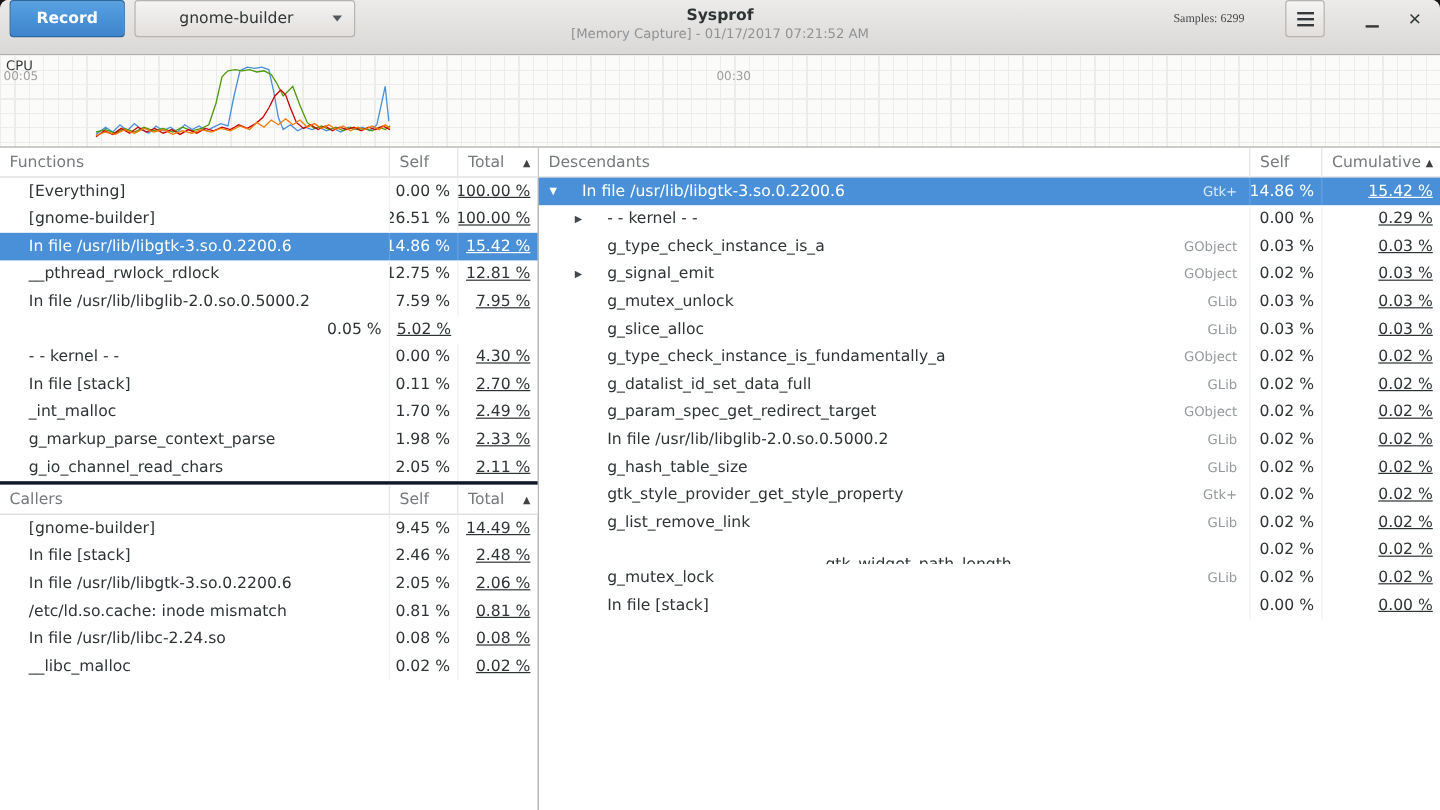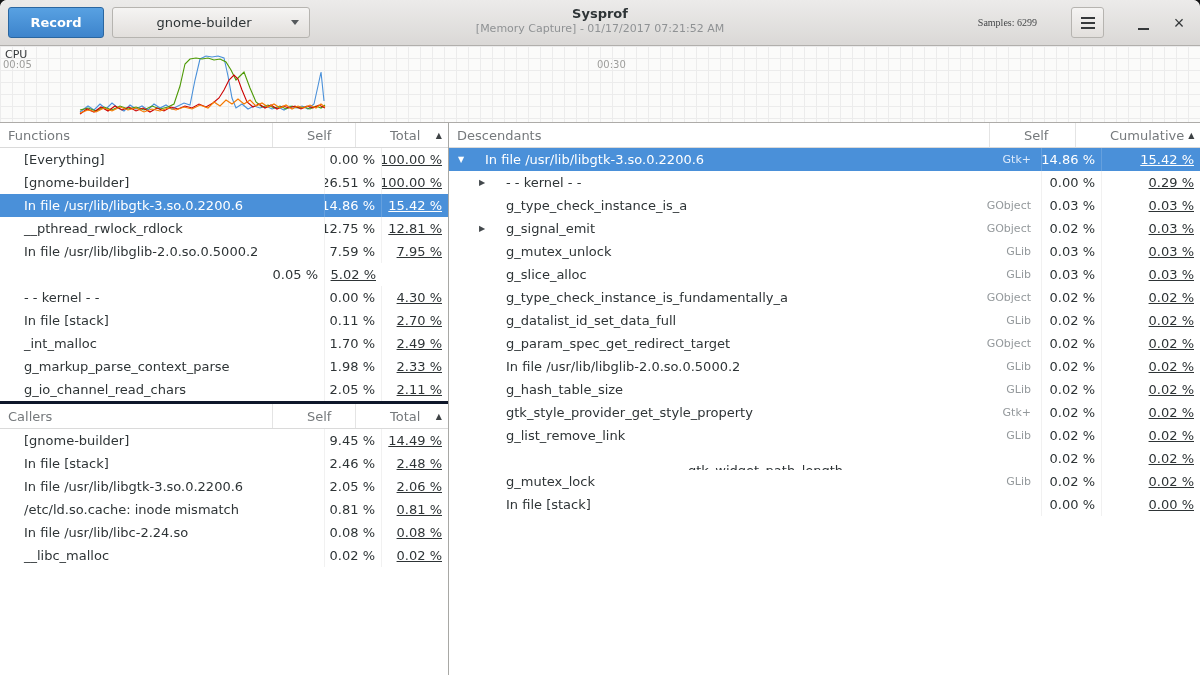--- a/index.html
+++ b/index.html
@@ -1,23 +1,23 @@
 <!DOCTYPE html>
 <html style="--sel: #4a90d9; --accent: #3d84cc;"><head>
 <meta charset="utf-8">
 <style>
   html,body{margin:0;padding:0;background:#151515;}
   body{width:1200px;height:675px;overflow:hidden;font-family:"DejaVu Sans","Liberation Sans",sans-serif;-webkit-font-smoothing:antialiased;}
   .window{width:1200px;height:675px;display:flex;flex-direction:column;background:#fff;border-radius:7px 7px 0 0;overflow:hidden;}
 
   
-  .headerbar{height:45px;flex:0 0 45px;border-bottom:1px solid #b1afac;background:linear-gradient(#ecebea,#dad8d6);display:flex;align-items:center;padding:0 8px;position:relative;border-radius:7px 7px 0 0;}
+  .headerbar{height:45px;flex:0 0 45px;border-bottom:1px solid #b1afac;background:linear-gradient(#ecebea,#dad8d6);display:flex;align-items:flex-start;padding:0 8px;position:relative;border-radius:7px 7px 0 0;}
   .btn{height:31px;border:1px solid #b6b4b0;border-radius:3px;background:linear-gradient(#f5f4f3,#e2dfdc);font-size:13px;color:#2e3436;box-sizing:border-box;cursor:default;font-family:inherit;}
   .record{width:96px;background:linear-gradient(#58a1e2,var(--accent));border-color:#2a66a0;color:#fff;font-weight:700;margin-right:8px;}
-  .combo{width:198px;display:flex;align-items:center;padding:0 10px;position:relative;}
+  .combo{width:184px;display:flex;align-items:center;padding:0 10px;position:relative;}
   .combo-label{flex:1;text-align:center;font-size:13px;color:#2e3436;}
   .combo-arrow{width:0;height:0;border-left:4px solid transparent;border-right:4px solid transparent;border-top:5px solid #55595c;margin-left:6px;}
   .titles{position:absolute;left:50%;transform:translateX(-50%);text-align:center;top:6px;line-height:1.25;}
   .title{font-size:13px;font-weight:700;color:#2e3436;}
   .subtitle{font-size:11px;color:#8f9294;}
   .right-cluster{margin-left:auto;display:flex;align-items:center;}
   .samples{font-size:10px;color:#454749;margin-right:34px;font-family:Liberation Serif, serif;}
   .icon-btn{width:33px;height:31px;display:flex;align-items:center;justify-content:center;margin-right:16px;}
   .hamburger{width:14px;height:2px;background:#36393b;position:relative;display:block;}
   .hamburger::before,.hamburger::after{content:'';position:absolute;left:0;width:14px;height:2px;background:#36393b;}
@@ -36,21 +36,21 @@
   .tick{position:absolute;font-size:10px;color:#9d9d9b;}
   .tick-0{left:3px;top:13px;}
   .tick-30{left:597px;top:13px;}
 
   
   .panes{flex:1;display:flex;min-height:0;background:#fff;}
   .left-pane{width:449px;flex:0 0 449px;border-right:1px solid #a8a8a5;display:flex;flex-direction:column;box-sizing:border-box;}
   .right-pane{flex:1;display:flex;flex-direction:column;min-width:0;}
   .table{flex:0 0 auto;}
   .callers{border-top:3px solid #0f172a;}
-  .thead{display:grid;height:24px;border-bottom:1px solid #dadada;background:#fff;gap:26px;}
+  .thead{display:grid;height:24px;border-bottom:1px solid #dadada;background:#fff;}
   .grid-left{grid-template-columns:1fr 57px 66px;}
   .grid-right{grid-template-columns:1fr 60px 98px;}
   .th{display:flex;align-items:center;padding:0 6px 0 8px;font-size:13px;color:#75797c;border-right:1px solid #e4e4e4;overflow:hidden;white-space:nowrap;box-sizing:border-box;}
   .th:last-child{border-right:none;}
   .sort{margin-left:auto;font-size:8px;color:#3e4245;padding-left:4px;}
   .trow{display:grid;height:23px;}
   .cell{display:flex;align-items:center;border-right:1px solid #f1f1f1;overflow:hidden;white-space:nowrap;box-sizing:border-box;min-width:0;}
   .cell:last-child{border-right:none;text-decoration:underline;}
   .c-name{padding-left:8px;}
   .c-num{justify-content:flex-end;padding-right:6px;font-size:13px;color:#2e3436;}

